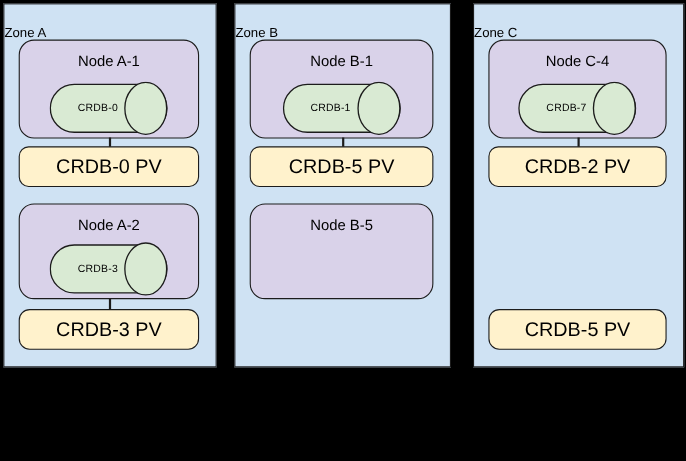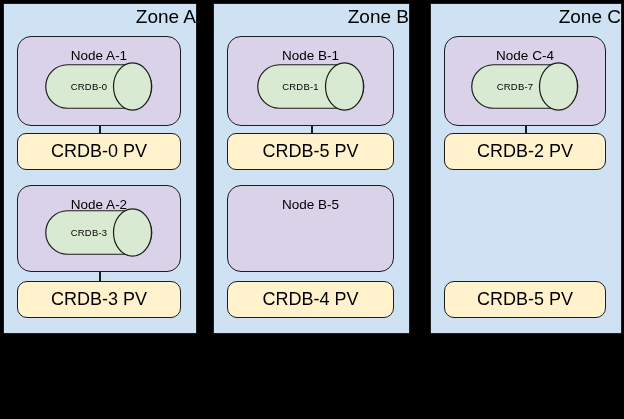--- a/index.html
+++ b/index.html
@@ -17,38 +17,38 @@
   .zone {
     position: absolute; top: 3px; height: 331px;
     background: var(--zone-fill, #cfe2f3);
     border: 1.5px solid var(--border, #1c1c1c);
     box-sizing: border-box;
   }
   .zone-a { left: 3px;   width: 194px; }
   .zone-b { left: 213px; width: 197px; }
   .zone-c { left: 430px; width: 192px; }
   .zone-label {
-    position: absolute; top: 2px; left: 0; width: 100%;
-    text-align: right; font-size: 19px;
+    position: absolute; top: 19px; left: 0; width: 100%;
+    text-align: left; font-size: 12px;
   }
   .node {
     position: absolute; left: 13px; right: 15px;
     background: var(--node-fill, #d9d2e9);
     border: 1px solid var(--border, #1c1c1c);
     border-radius: 14px;
     box-sizing: border-box;
   }
   .node1 { top: 32px;  height: 90px; padding-left: 35px; }
   .node2 { top: 181px; height: 87px; }
   .node-label {
     position: absolute; top: 11px; left: 0; width: 100%;
     text-align: center; font-size: 13.5px;
   }
   .cyl {
-    position: absolute; left: 50%; bottom: 14px;
+    position: absolute; left: 50%; bottom: 2px;
     width: 108px; height: 49px;
     transform: translateX(-50%);
   }
   .cyl svg { display: block; }
   .cyl-label {
     position: absolute; left: 0; top: 0; width: 88px; height: 100%;
     display: flex; align-items: center; justify-content: center;
     font-size: 9.5px; letter-spacing: 0.2px;
   }
   .connector {
@@ -122,23 +122,20 @@
       </div>
     </div>
     <div class="connector c1"></div>
     <div class="pv pv1">
       <span>CRDB-5 PV</span>
     </div>
 
     <div class="node node2">
       <div class="node-label">Node B-5</div>
     </div>
-    <div class="pv pv2">
-      <span>CRDB-4 PV</span>
-    </div>
   </div>
 
   <div class="zone zone-c">
     <div class="zone-label">Zone C</div>
 
     <div class="node node1">
       <div class="node-label">Node C-4</div>
       <div class="cyl">
         <svg width="108" height="49" viewBox="0 0 108 49">
           <rect x="0.75" y="2.75" width="106" height="43.5" rx="21.75" fill="#d9ead3" stroke="#1c1c1c" stroke-width="1.2"></rect>

